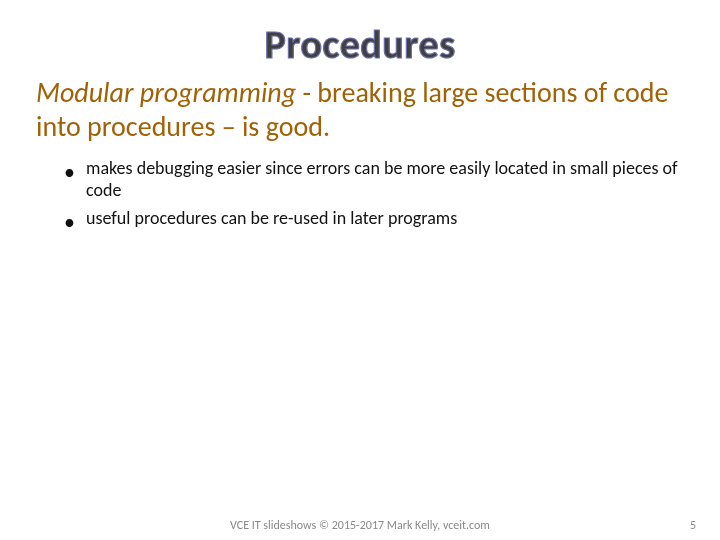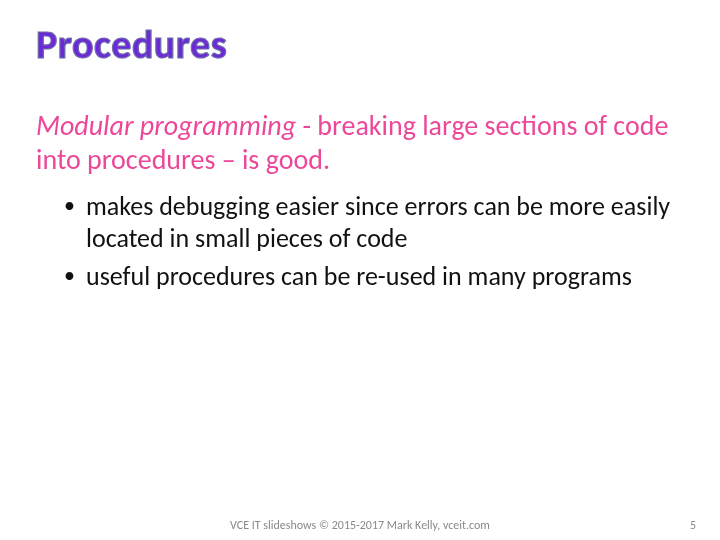--- a/index.html
+++ b/index.html
@@ -10,42 +10,42 @@
     position: relative;
     overflow: hidden;
   }
   .slide {
     width: 720px;
     height: 540px;
     position: relative;
     padding: 18px 36px 0 36px;
   }
   .title {
-    text-align: left;
+    text-align: center;
     font-size: 40px;
     font-weight: 700;
-    color: #6d28d9;
+    color: #404040;
     -webkit-text-stroke: 1.2px #6b6ea8;
     letter-spacing: 0.5px;
-    margin-bottom: 40px;
+    margin-bottom: 7px;
     margin-top: 2px;
   }
   .intro {
     font-size: 28px;
     line-height: 1.22;
-    color: #ec4899;
+    color: #a16207;
     margin-bottom: 14px;
   }
   .intro .emph {
     font-style: italic;
   }
   ul.bullets {
     list-style: none;
     padding-left: 28px;
-    font-size: 26px;
+    font-size: 18px;
     color: #111;
     line-height: 1.22;
   }
   ul.bullets li {
     position: relative;
     padding-left: 22px;
     margin-bottom: 6px;
   }
   ul.bullets li::before {
     content: "•";
@@ -82,21 +82,21 @@
 <div class="slide">
 
   <h1 class="title">Procedures</h1>
 
   <p class="intro">
     <span class="emph">Modular programming</span><span> - breaking large sections of code into procedures – is good.</span>
   </p>
 
   <ul class="bullets">
     <li>makes debugging easier since errors can be more easily located in small pieces of code</li>
-    <li>useful procedures can be re-used in many programs</li>
+    <li>useful procedures can be re-used in later programs</li>
   </ul>
 
   <div class="footer">
     <div class="footer-credit">VCE IT slideshows © 2015-2017 Mark Kelly, vceit.com</div>
     <div class="footer-page">5</div>
   </div>
 
 </div>
 
 </body></html>

